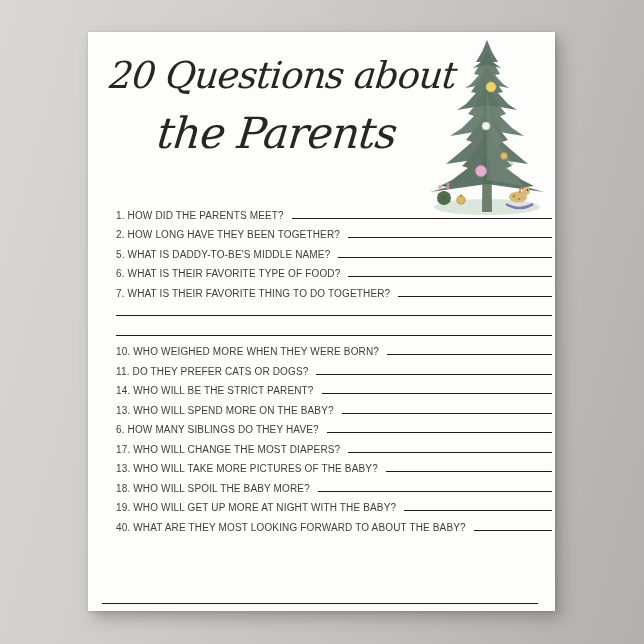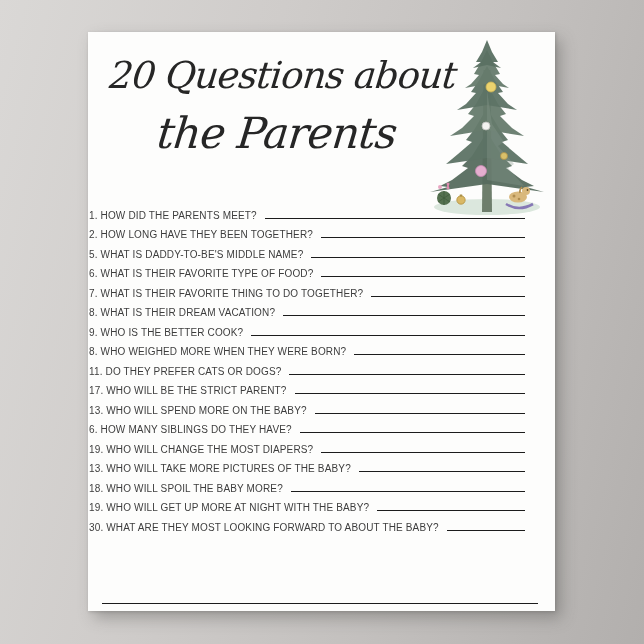--- a/index.html
+++ b/index.html
@@ -22,21 +22,21 @@
     text-align:center;
     font-family:"DejaVu Serif", serif; font-style:italic;
     color:#262626;
     transform:skewX(-6deg);
   }
   .title-line1 { font-size:37px; line-height:56px; letter-spacing:-1px; white-space:nowrap; }
   .title-line2 { font-size:43px; line-height:54px; letter-spacing:-1px; margin-top:2px; white-space:nowrap; }
 
   .tree-wrap { position:absolute; left:336px; top:8px; width:126px; height:180px; }
 
-  .questions-list { position:absolute; left:1px; top:171px; width:436px; }
+  .questions-list { position:absolute; left:28px; top:171px; width:436px; }
   .q-row { display:flex; align-items:flex-end; height:19.5px; }
   .q-text {
     font-size:10px; letter-spacing:.15px; color:#3d3d3d;
     white-space:nowrap; padding-bottom:2px; margin-right:8px; line-height:11px;
   }
   .q-line { flex:1 1 auto; border-bottom:1.2px solid #1c1c1c; margin-bottom:4px; }
 
   .continuation-line {
     position:absolute; left:14px; top:571px; width:436px;
     border-bottom:1.3px solid #1c1c1c;
@@ -120,76 +120,74 @@
     <span class="q-text">6. WHAT IS THEIR FAVORITE TYPE OF FOOD?</span>
     <span class="q-line"></span>
   </div>
 
   <div class="q-row">
     <span class="q-text">7. WHAT IS THEIR FAVORITE THING TO DO TOGETHER?</span>
     <span class="q-line"></span>
   </div>
 
   <div class="q-row">
-    <span class="q-text">8. WHAT IS THEIR DREAM VACATION?</span>
     <span class="q-line"></span>
   </div>
 
   <div class="q-row">
-    <span class="q-text">9. WHO IS THE BETTER COOK?</span>
     <span class="q-line"></span>
   </div>
 
   <div class="q-row">
-    <span class="q-text">8. WHO WEIGHED MORE WHEN THEY WERE BORN?</span>
+    <span class="q-text">10. WHO WEIGHED MORE WHEN THEY WERE BORN?</span>
     <span class="q-line"></span>
   </div>
 
   <div class="q-row">
     <span class="q-text">11. DO THEY PREFER CATS OR DOGS?</span>
     <span class="q-line"></span>
   </div>
 
   <div class="q-row">
-    <span class="q-text">17. WHO WILL BE THE STRICT PARENT?</span>
+    <span class="q-text">14. WHO WILL BE THE STRICT PARENT?</span>
     <span class="q-line"></span>
   </div>
 
   <div class="q-row">
     <span class="q-text">13. WHO WILL SPEND MORE ON THE BABY?</span>
     <span class="q-line"></span>
   </div>
 
   <div class="q-row">
     <span class="q-text">6. HOW MANY SIBLINGS DO THEY HAVE?</span>
     <span class="q-line"></span>
   </div>
 
   <div class="q-row">
-    <span class="q-text">19. WHO WILL CHANGE THE MOST DIAPERS?</span>
+    <span class="q-text">17. WHO WILL CHANGE THE MOST DIAPERS?</span>
     <span class="q-line"></span>
   </div>
 
 
   <div class="q-row">
     <span class="q-text">13. WHO WILL TAKE MORE PICTURES OF THE BABY?</span>
     <span class="q-line"></span>
   </div>
 
   <div class="q-row">
     <span class="q-text">18. WHO WILL SPOIL THE BABY MORE?</span>
     <span class="q-line"></span>
   </div>
 
   <div class="q-row">
     <span class="q-text">19. WHO WILL GET UP MORE AT NIGHT WITH THE BABY?</span>
     <span class="q-line"></span>
   </div>
 
   <div class="q-row">
-    <span class="q-text">30. WHAT ARE THEY MOST LOOKING FORWARD TO ABOUT THE BABY?</span>
+    <span class="q-text">40. WHAT ARE THEY MOST LOOKING FORWARD TO ABOUT THE BABY?</span>
     <span class="q-line"></span>
   </div>
 </div>
 
     <div class="continuation-line"></div>
   </div>
 </div>
 
 </body></html>

